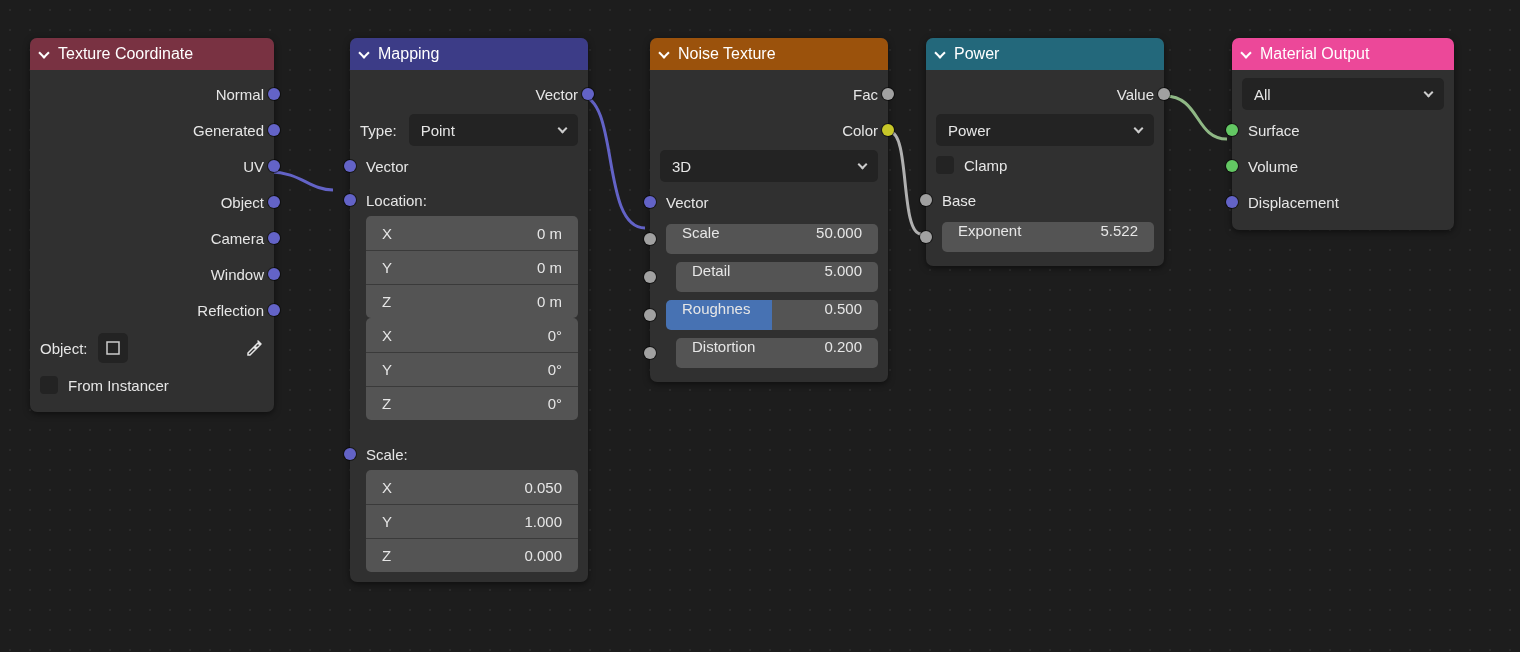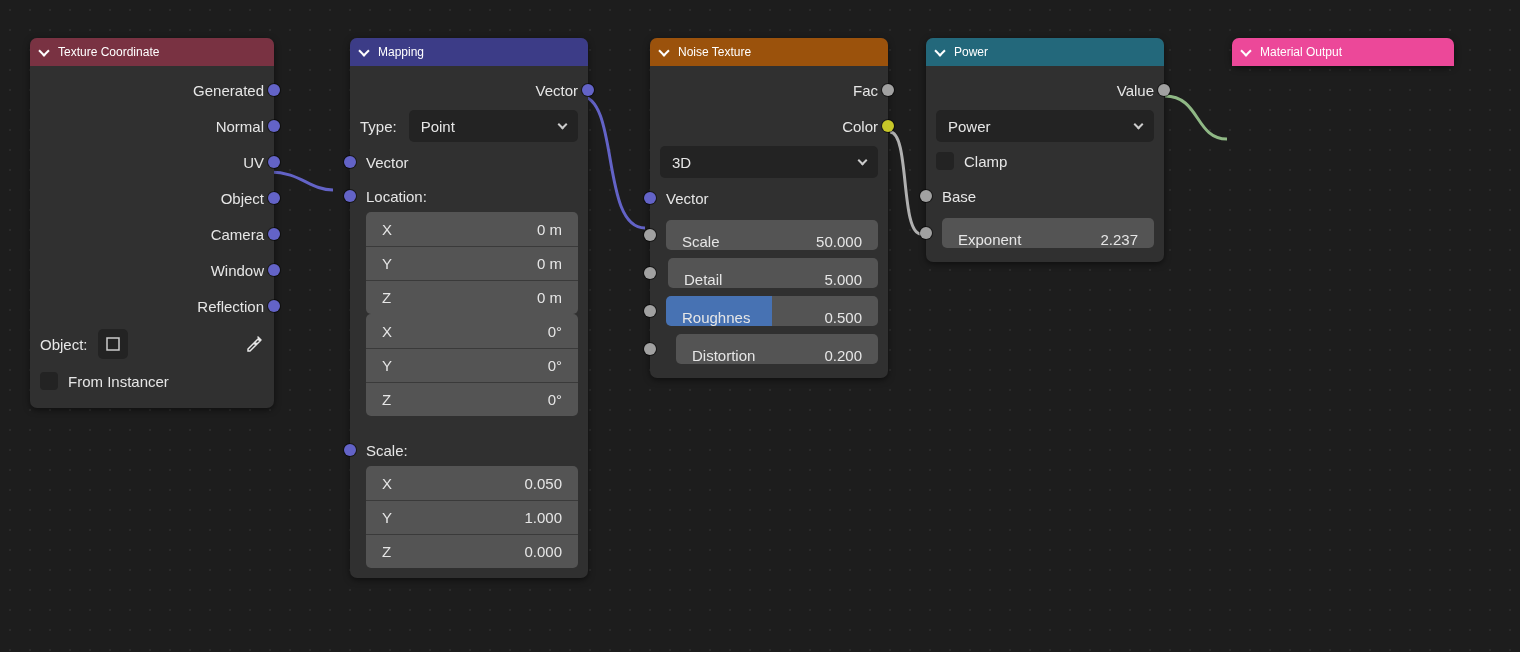--- a/index.html
+++ b/index.html
@@ -20,21 +20,21 @@
     background: #303030;
     border-radius: 7px;
     box-shadow: 0 2px 6px rgba(0,0,0,0.5);
   }
   .node-header {
     display: flex;
     align-items: center;
     padding: 7px 10px;
     border-radius: 7px 7px 0 0;
     color: #fff;
-    font-size: 12px;
+    font-size: 16px;
   }
   .header-red    { background: #793242; }
   .header-purple { background: #3c3c87; }
   .header-orange { background: #9b520c; }
   .header-teal   { background: #23687b; }
   .header-dkred  { background: #ec4899; }
   .chevron {
     display: inline-block;
     width: 8px; height: 8px;
     border-left: 2px solid #fff;
@@ -92,21 +92,21 @@
     justify-content: space-between;
     background: #545454;
     height: 34px;
     padding: 0 16px;
     border-top: 1px solid #3a3a3a;
   }
   .vec-row:first-child { border-radius: 5px 5px 0 0; border-top: none; }
   .vec-row:last-child  { border-radius: 0 0 5px 5px; }
   .numfield {
     display: flex;
-    align-items: flex-end;
+    align-items: flex-start;
     justify-content: space-between;
     background: #545454;
     height: 30px;
     border-radius: 5px;
     padding: 0 16px;
     cursor: ew-resize;
   }
   .numfield.selected {
     background: linear-gradient(to right, #4772b3 50%, #545454 50%);
     gap: 28px;
@@ -149,25 +149,25 @@
   <path d="M 1165 96 C 1200 96, 1195 139, 1227 139" stroke="#8fb885" stroke-width="3" fill="none"></path>
 </svg>
 
 <div class="node" style="left:30px; top:38px; width:244px;">
   <div class="node-header header-red">
     <span class="chevron"></span>
     <span>Texture Coordinate</span>
   </div>
   <div class="node-body">
     <div class="row right">
+        <span class="label">Normal</span>
+        <span class="socket out s-vector"></span>
+      </div>
+    <div class="row right">
         <span class="label">Generated</span>
-        <span class="socket out s-vector"></span>
-      </div>
-    <div class="row right">
-        <span class="label">Normal</span>
         <span class="socket out s-vector"></span>
       </div>
     <div class="row right">
         <span class="label">UV</span>
         <span class="socket out s-vector"></span>
       </div>
     <div class="row right">
         <span class="label">Object</span>
         <span class="socket out s-vector"></span>
       </div>
@@ -306,21 +306,21 @@
       </div>
     <div class="row" style="height:38px;">
         <span class="socket in s-value"></span>
       <div class="numfield" style="flex:1; margin-left:6px;">
         <span>Scale</span>
           <span>50.000</span>
       </div>
     </div>
     <div class="row" style="height:38px;">
         <span class="socket in s-value"></span>
-      <div class="numfield" style="flex:1; margin-left:8px;">
+      <div class="numfield" style="flex:1; margin-left:16px;">
         <span>Detail</span>
           <span>5.000</span>
       </div>
     </div>
     <div class="row" style="height:38px;">
         <span class="socket in s-value"></span>
       <div class="numfield selected" style="flex:1; margin-left:6px;">
         <span>Roughnes</span>
           <span>0.500</span>
       </div>
@@ -356,24 +356,44 @@
       <span>Clamp</span>
     </div>
     <div class="row left">
         <span class="socket in s-value"></span>
         <span class="label" style="margin-left:6px;">Base</span>
       </div>
     <div class="row" style="height:38px;">
         <span class="socket in s-value"></span>
       <div class="numfield" style="flex:1; margin-left:6px;">
         <span>Exponent</span>
-          <span>2.237</span>
+          <span>5.522</span>
       </div>
     </div>
   </div>
 </div>
 
 <div class="node" style="left:1232px; top:38px; width:222px;">
   <div class="node-header header-dkred">
     <span class="chevron"></span>
     <span>Material Output</span>
   </div>
+  <div class="node-body">
+    <div class="row">
+      <div class="dropdown">
+        <span>All</span>
+        <span class="dd-chevron"></span>
+      </div>
+    </div>
+    <div class="row left">
+        <span class="socket in s-shader"></span>
+        <span class="label" style="margin-left:6px;">Surface</span>
+      </div>
+    <div class="row left">
+        <span class="socket in s-shader"></span>
+        <span class="label" style="margin-left:6px;">Volume</span>
+      </div>
+    <div class="row left">
+        <span class="socket in s-vector"></span>
+        <span class="label" style="margin-left:6px;">Displacement</span>
+      </div>
+  </div>
 </div>
 
 </body></html>

